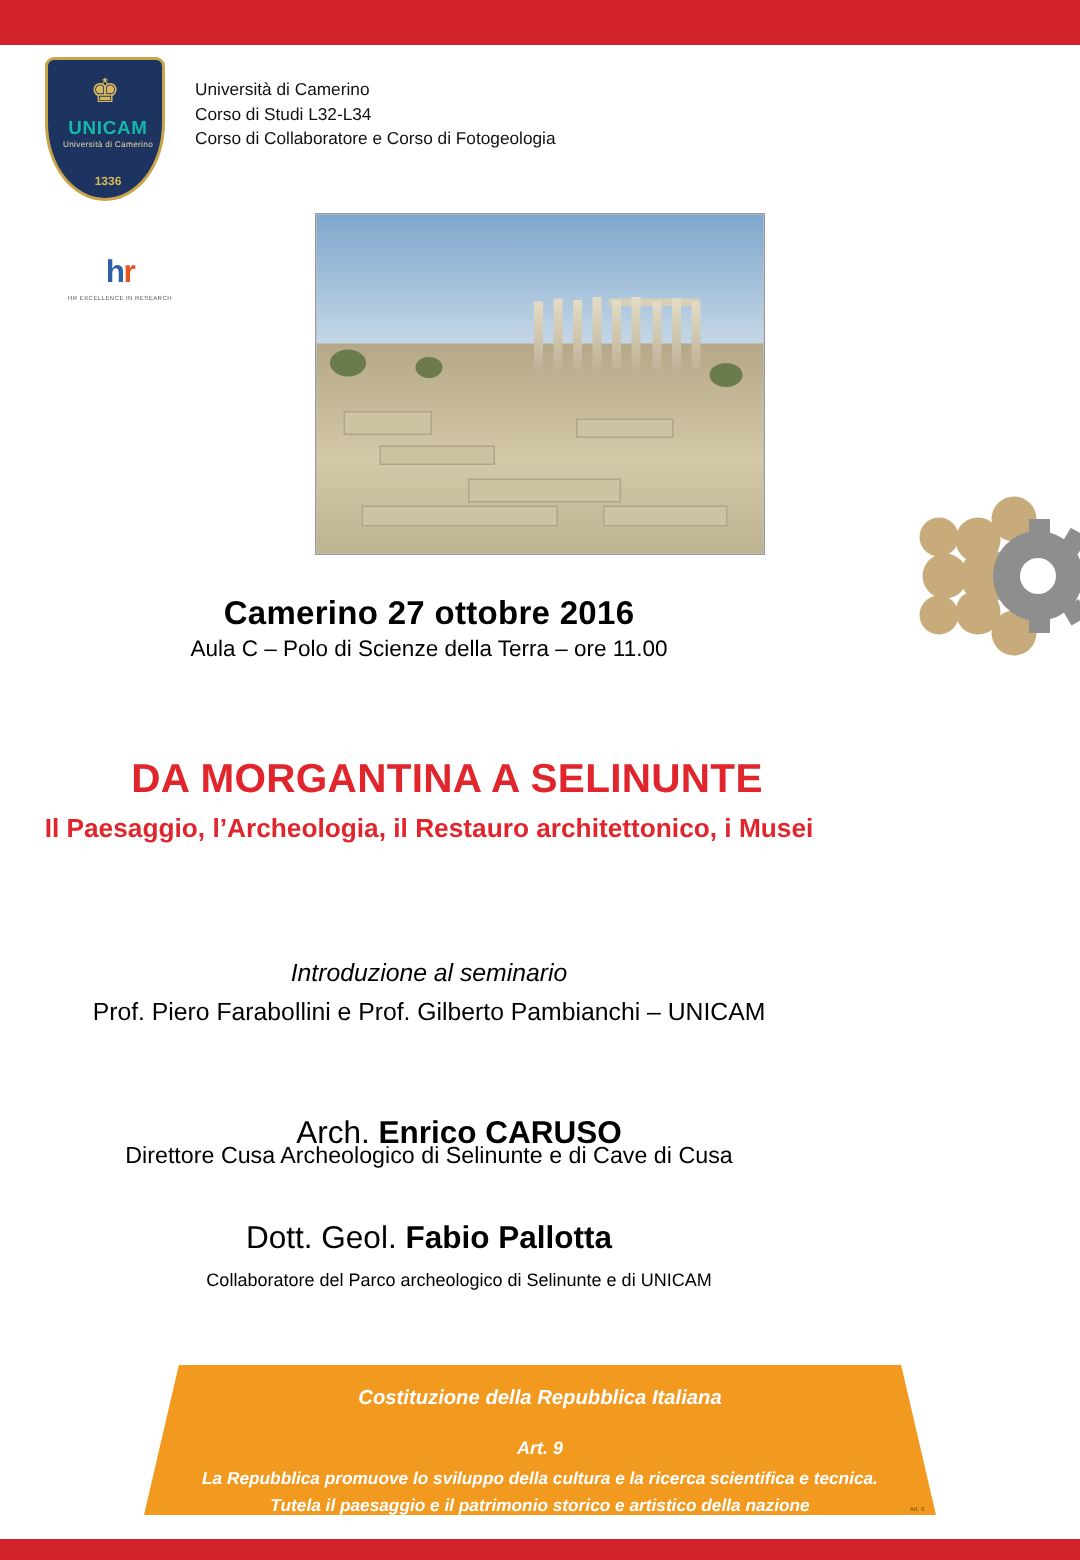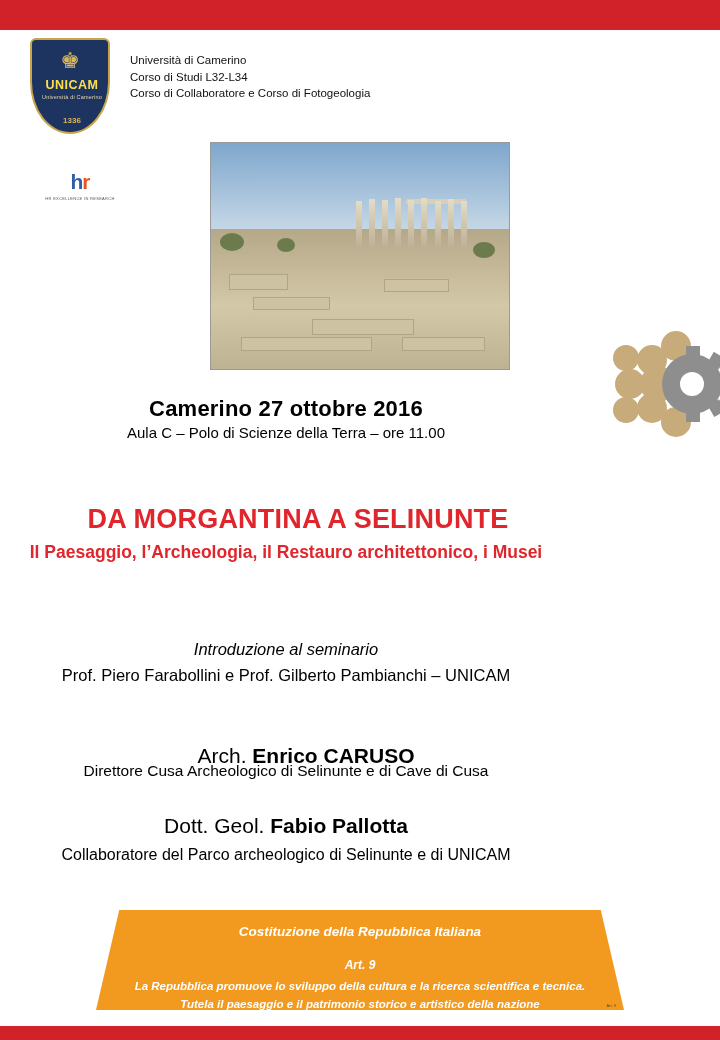--- a/index.html
+++ b/index.html
@@ -58,21 +58,21 @@
     width: 34px; height: 26px;
     color: #d8b75c;
     font-size: 22px;
     line-height: 26px;
     text-align: center;
   }
   .crest-name {
     position: absolute;
     top: 38px; left: 0; width: 80px;
     text-align: center;
-    color: #fde047;
+    color: #14b8a6;
     font-size: 12.5px;
     font-weight: bold;
     letter-spacing: 0.5px;
   }
   .crest-sub {
     position: absolute;
     top: 54px; left: 0; width: 80px;
     text-align: center;
     color: #e7d7a8;
     font-size: 5.5px;
@@ -231,21 +231,22 @@
   .speaker1-role {
     top: 762px;
     font-size: 15.5px;
   }
   .speaker2-line {
     top: 814px;
     font-size: 21px;
   }
   .speaker2-role {
     top: 846px;
-    font-size: 16px;
+    font-size: 12px;
+    margin-left: 20px;
   }
   .bold { font-weight: bold; }
 
   
   .banner-wrap {
     position: absolute;
     left: 96px;
     top: 910px;
     width: 528px;
     height: 100px;

